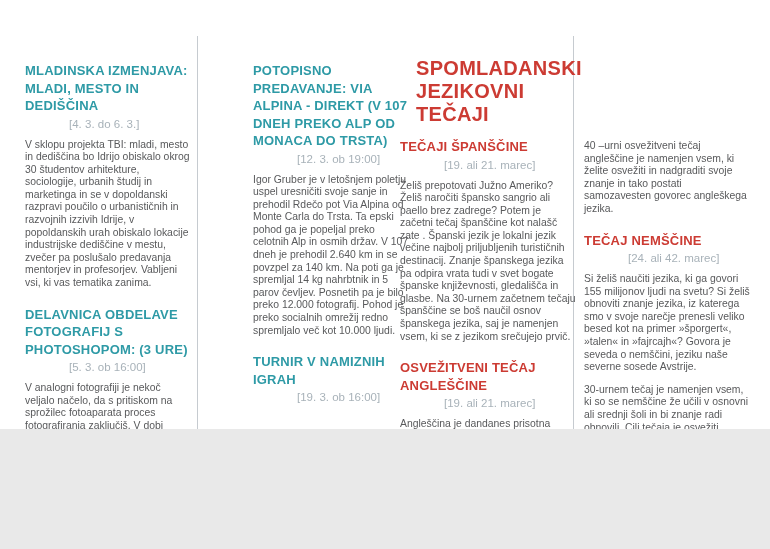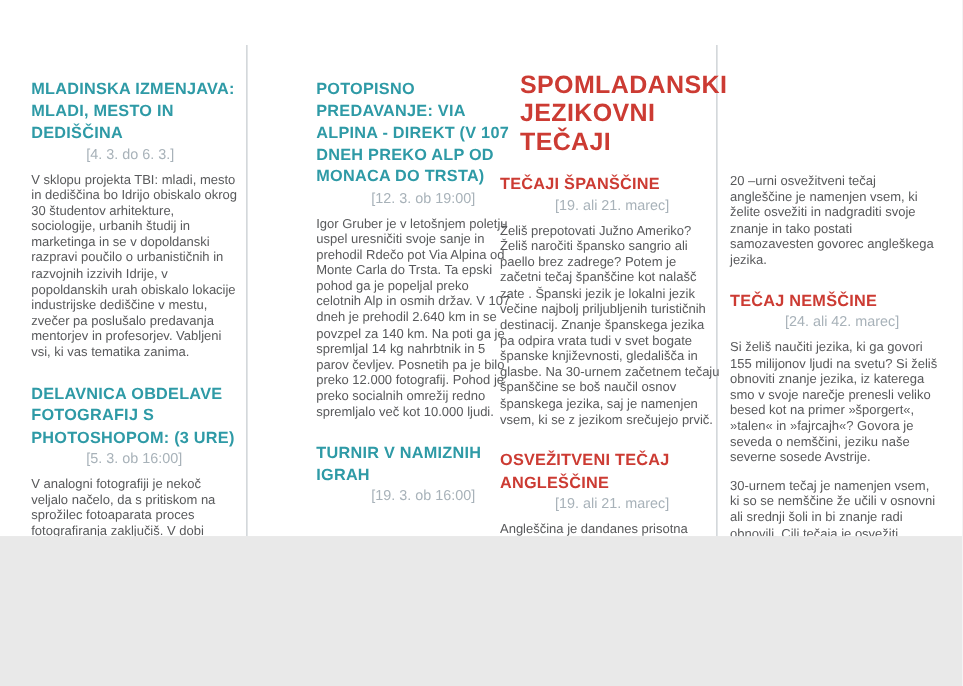--- a/index.html
+++ b/index.html
@@ -66,21 +66,21 @@
     </article>
     <article class="event">
       <h2 class="red">OSVEŽITVENI TEČAJ ANGLEŠČINE</h2>
       <div class="date">[19. ali 21. marec]</div>
       <p>Angleščina je dandanes prisotna povsod po svetu, predstavlja materni jezik več kot 400 milijonom ljudi in tako spada med enega najbolj razširjenih jezikov na svetu. Znanje angleškega jezika je izjemnega pomena, saj je le ta uporaben in koristen na vseh področjih.</p>
     </article>
   </section>
 
   <section class="col" id="col4">
     <article class="event">
-      <p>20 –urni osvežitveni tečaj angleščine je namenjen vsem, ki želite osvežiti in nadgraditi svoje znanje in tako postati samozavesten govorec angleškega jezika.</p>
+      <p>40 –urni osvežitveni tečaj angleščine je namenjen vsem, ki želite osvežiti in nadgraditi svoje znanje in tako postati samozavesten govorec angleškega jezika.</p>
     </article>
     <article class="event">
       <h2 class="red">TEČAJ NEMŠČINE</h2>
       <div class="date">[24. ali 42. marec]</div>
       <p>Si želiš naučiti jezika, ki ga govori 155 milijonov ljudi na svetu? Si želiš obnoviti znanje jezika, iz katerega smo v svoje narečje prenesli veliko besed kot na primer »šporgert«, »talen« in »fajrcajh«? Govora je seveda o nemščini, jeziku naše severne sosede Avstrije.</p>
       <p>30-urnem tečaj je namenjen vsem, ki so se nemščine že učili v osnovni ali srednji šoli in bi znanje radi obnovili. Cilj tečaja je osvežiti znanje nemščine in se naučiti sporazumevanja v nemščini v različnih življenjskih situacijah.</p>
       <p>Cena jezikovnih tečajev je 50 € (cena velja pri 6 potrjenih udeležencih na posameznem tečaju).</p>
       <p>Prijave do 18. 3. na info@mcidrija.si.</p>
     </article>
   </section>

